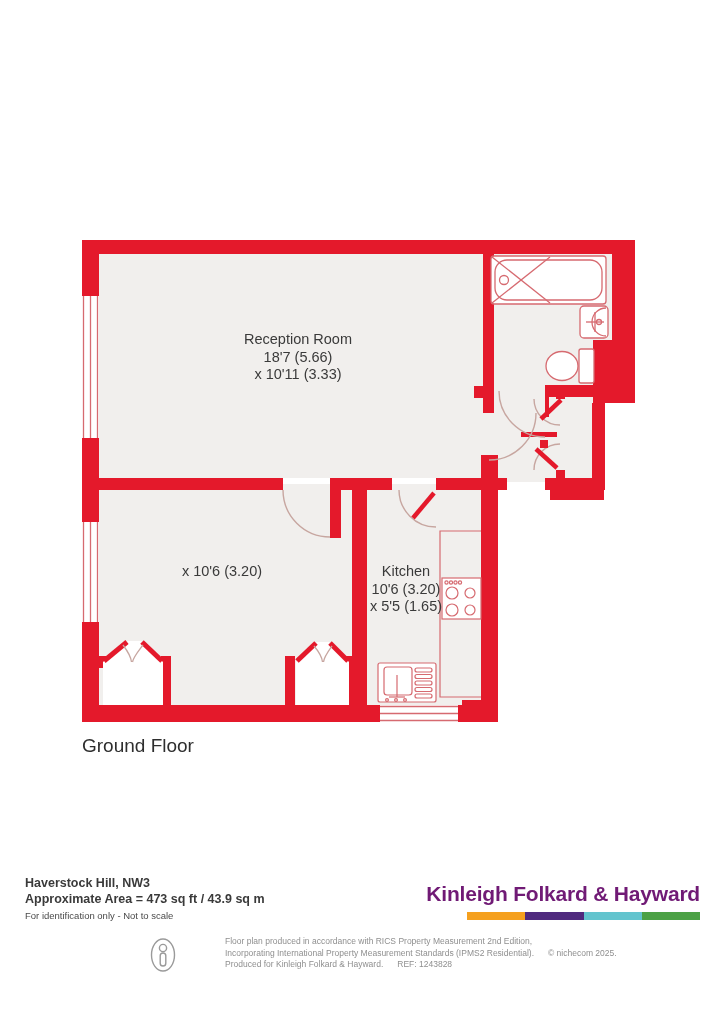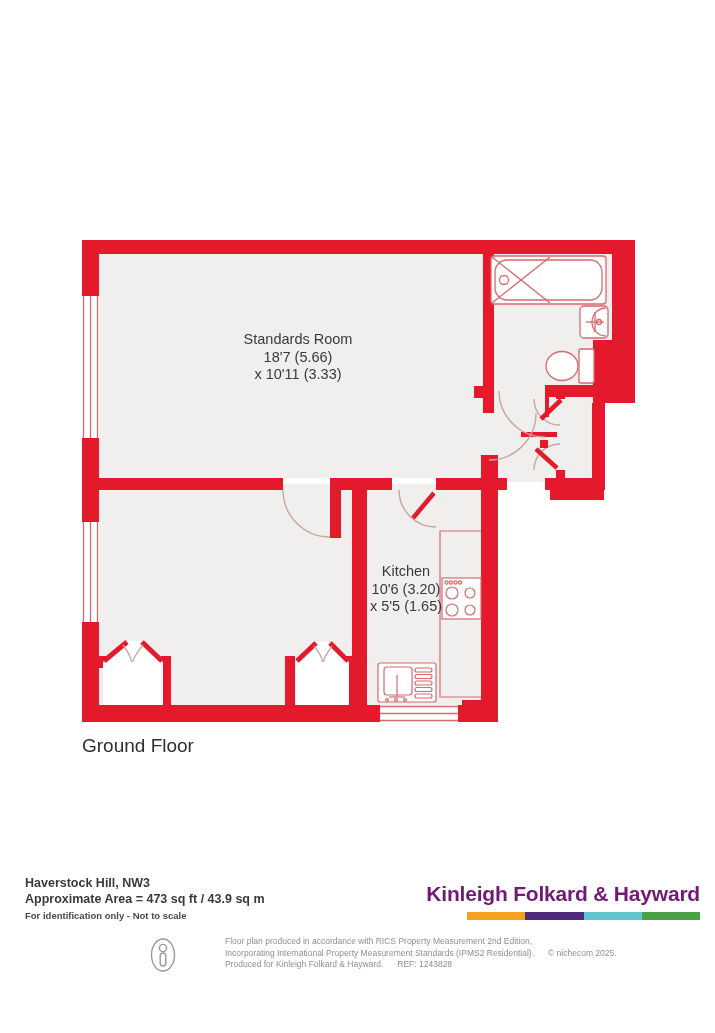--- a/index.html
+++ b/index.html
@@ -11,21 +11,21 @@
   
   .room-label{position:absolute;text-align:center;color:#3a3a3a;
       font-size:14.5px;line-height:1.22;font-weight:400;}
   .room-label .rname{font-weight:400;}
   #floor-title{position:absolute;left:82px;top:735px;font-size:19px;
       color:#2e2e2e;font-weight:400;}
   
   #footer-left{position:absolute;left:25px;top:875px;color:#3a3a3a;}
   #footer-address{font-size:12.5px;font-weight:700;line-height:16px;}
   #footer-area{font-size:12.5px;font-weight:700;line-height:16px;}
-  #footer-note{font-size:9.5px;font-weight:700;margin-top:3px;color:#4a4a4a;}
+  #footer-note{font-size:9.5px;font-weight:400;margin-top:3px;color:#4a4a4a;}
   #brand-block{position:absolute;right:15px;top:882px;text-align:right;}
   #brand-name{font-size:21px;font-weight:600;color:#701a75;letter-spacing:-0.2px;}
   #brand-bar{display:flex;width:233px;height:8px;margin-top:6px;margin-left:auto;}
   #brand-bar div{flex:1;}
   .bc0{background:#F5A01E;} .bc1{background:#4F2A7E;}
   .bc2{background:#62C4CE;} .bc3{background:#4BA145;}
   
   #disclaimer{position:absolute;left:150px;top:936px;display:flex;align-items:flex-start;gap:40px;}
   #disclaimer-icon{flex:0 0 auto;margin-right:9px;margin-top:1px;}
   #disclaimer-text{font-size:8.5px;color:#8f8f8f;line-height:11.5px;white-space:nowrap;}
@@ -173,25 +173,26 @@
     <circle cx="405" cy="700" r="1.4" fill="none"></circle>
     <rect x="415" y="668" width="17" height="4" rx="2"></rect>
     <rect x="415" y="674.5" width="17" height="4" rx="2"></rect>
     <rect x="415" y="681" width="17" height="4" rx="2"></rect>
     <rect x="415" y="687.5" width="17" height="4" rx="2"></rect>
     <rect x="415" y="694" width="17" height="4" rx="2"></rect>
   </g>
 </svg>
 
 <div class="room-label" style="left:198px;top:331px;width:200px;">
-  <div class="rname">Standards Room</div>
+  <div class="rname">Reception Room</div>
   <div>18'7 (5.66)</div>
   <div>x 10'11 (3.33)</div>
 </div>
 <div class="room-label" style="left:122px;top:563px;width:200px;">
+  <div>x 10'6 (3.20)</div>
 </div>
 <div class="room-label" style="left:331px;top:563px;width:150px;">
   <div class="rname">Kitchen</div>
   <div>10'6 (3.20)</div>
   <div>x 5'5 (1.65)</div>
 </div>
 
 <div id="floor-title">Ground Floor</div>
 
 <div id="footer-left">

